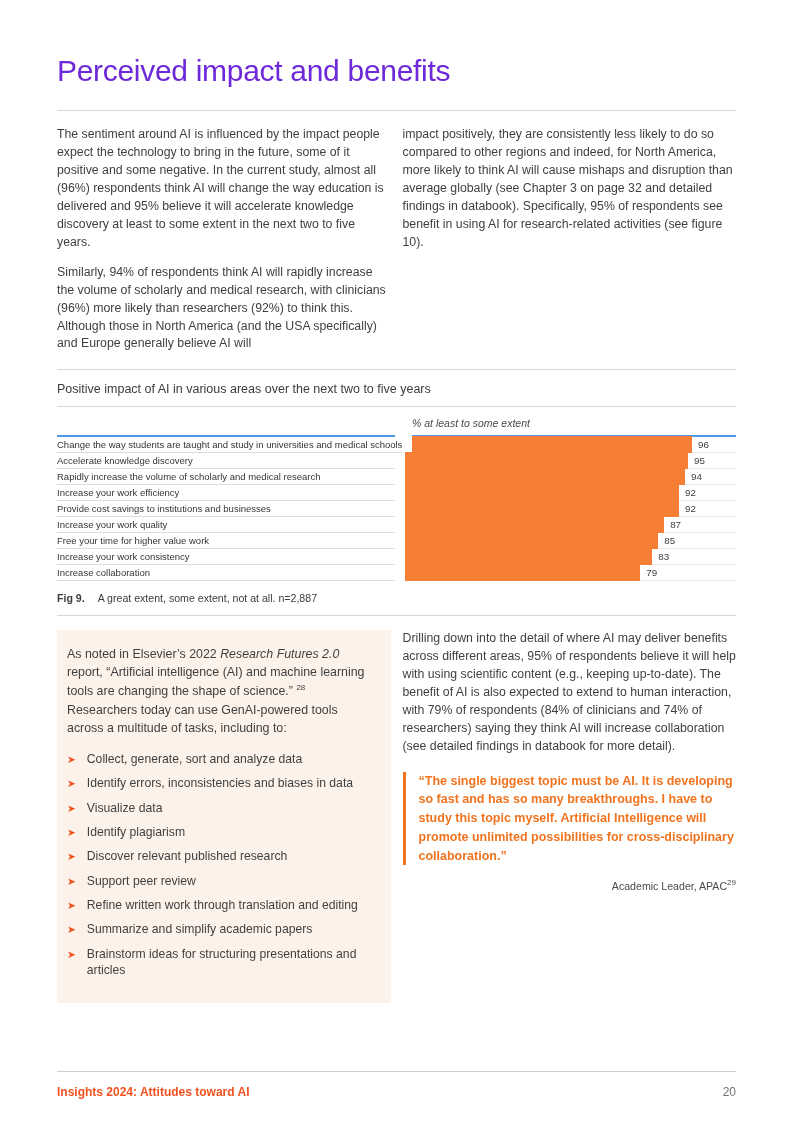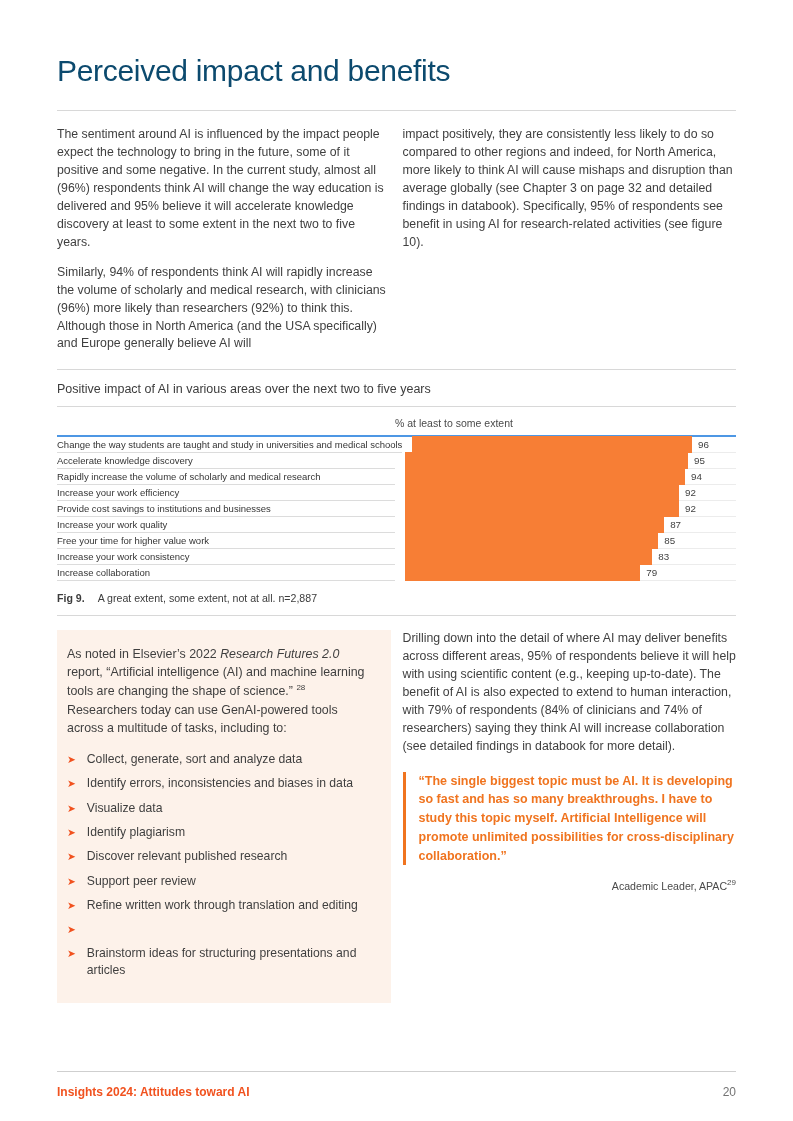--- a/index.html
+++ b/index.html
@@ -9,34 +9,34 @@
     --blue:#4e97e4;
     --peach:#fdf2ea;
     --text:#3f3f3f;
     --rule:#d8d8d8;
   }
   *{margin:0;padding:0;box-sizing:border-box;}
   html,body{background:#ffffff;}
   body{font-family:"Liberation Sans","DejaVu Sans",sans-serif;color:var(--text);}
   .page{position:relative;width:793px;height:1121px;background:#fff;padding:46px 57px 0 57px;overflow:hidden;}
 
-  h1.page-title{font-size:30px;font-weight:400;color:#0c4a6e;letter-spacing:-0.3px;margin-top:8px;}
+  h1.page-title{font-size:30px;font-weight:400;color:#6d28d9;letter-spacing:-0.3px;margin-top:8px;}
   .rule{border-top:1px solid var(--rule);height:0;}
   .rule.title-rule{margin-top:22px;}
 
   .two-col{display:flex;gap:12px;}
   .two-col .col{flex:1 1 0;}
   .intro{margin-top:15px;}
   .intro p{font-size:12.3px;line-height:1.46;margin-bottom:12px;}
 
   .section-rule{margin-top:4px;}
   .chart-title{font-size:12.5px;margin-top:12px;color:#3c3c3c;}
   .chart-title-rule{margin-top:10px;}
 
-  .chart-header{display:flex;gap:0;margin-top:2px;}
+  .chart-header{display:flex;gap:17px;margin-top:2px;font-style:italic;}
   .chart-header .hcell{border-bottom:2px solid var(--blue);padding:8px 0 6px 0;}
   .chart-header .label-side{flex:0 0 338px;}
   .chart-header .bar-side{flex:1 1 auto;font-size:10.5px;color:#4a4a4a;}
 
   .chart-row{display:flex;gap:10px;align-items:stretch;height:16px;}
   .chart-row .row-label{flex:0 0 338px;display:flex;align-items:center;font-size:9.5px;color:#353535;border-bottom:1px solid #dcdcdc;white-space:nowrap;overflow:visible;}
   .chart-row .row-bar-cell{flex:1 1 auto;display:flex;align-items:center;border-bottom:1px solid #ececec;}
   .chart-row .bar{height:17px;background:var(--bar-orange);flex:0 0 auto;}
   .chart-row .bar-value{font-size:9.8px;color:#3f3f3f;margin-left:6px;}
 
@@ -193,20 +193,21 @@
             <li>
               <span class="arrow">➤</span>
               <span>Support peer review</span>
             </li>
             <li>
               <span class="arrow">➤</span>
               <span>Refine written work through translation and editing</span>
             </li>
             <li>
               <span class="arrow">➤</span>
+              <span>Summarize and simplify academic papers</span>
             </li>
             <li>
               <span class="arrow">➤</span>
               <span>Brainstorm ideas for structuring presentations and articles</span>
             </li>
           </ul>
       </div>
     </div>
     <div class="col lower-right">
       <p class="body">Drilling down into the detail of where AI may deliver benefits across different areas, 95% of respondents believe it will help with using scientific content (e.g., keeping up-to-date). The benefit of AI is also expected to extend to human interaction, with 79% of respondents (84% of clinicians and 74% of researchers) saying they think AI will increase collaboration (see detailed findings in databook for more detail).</p>

